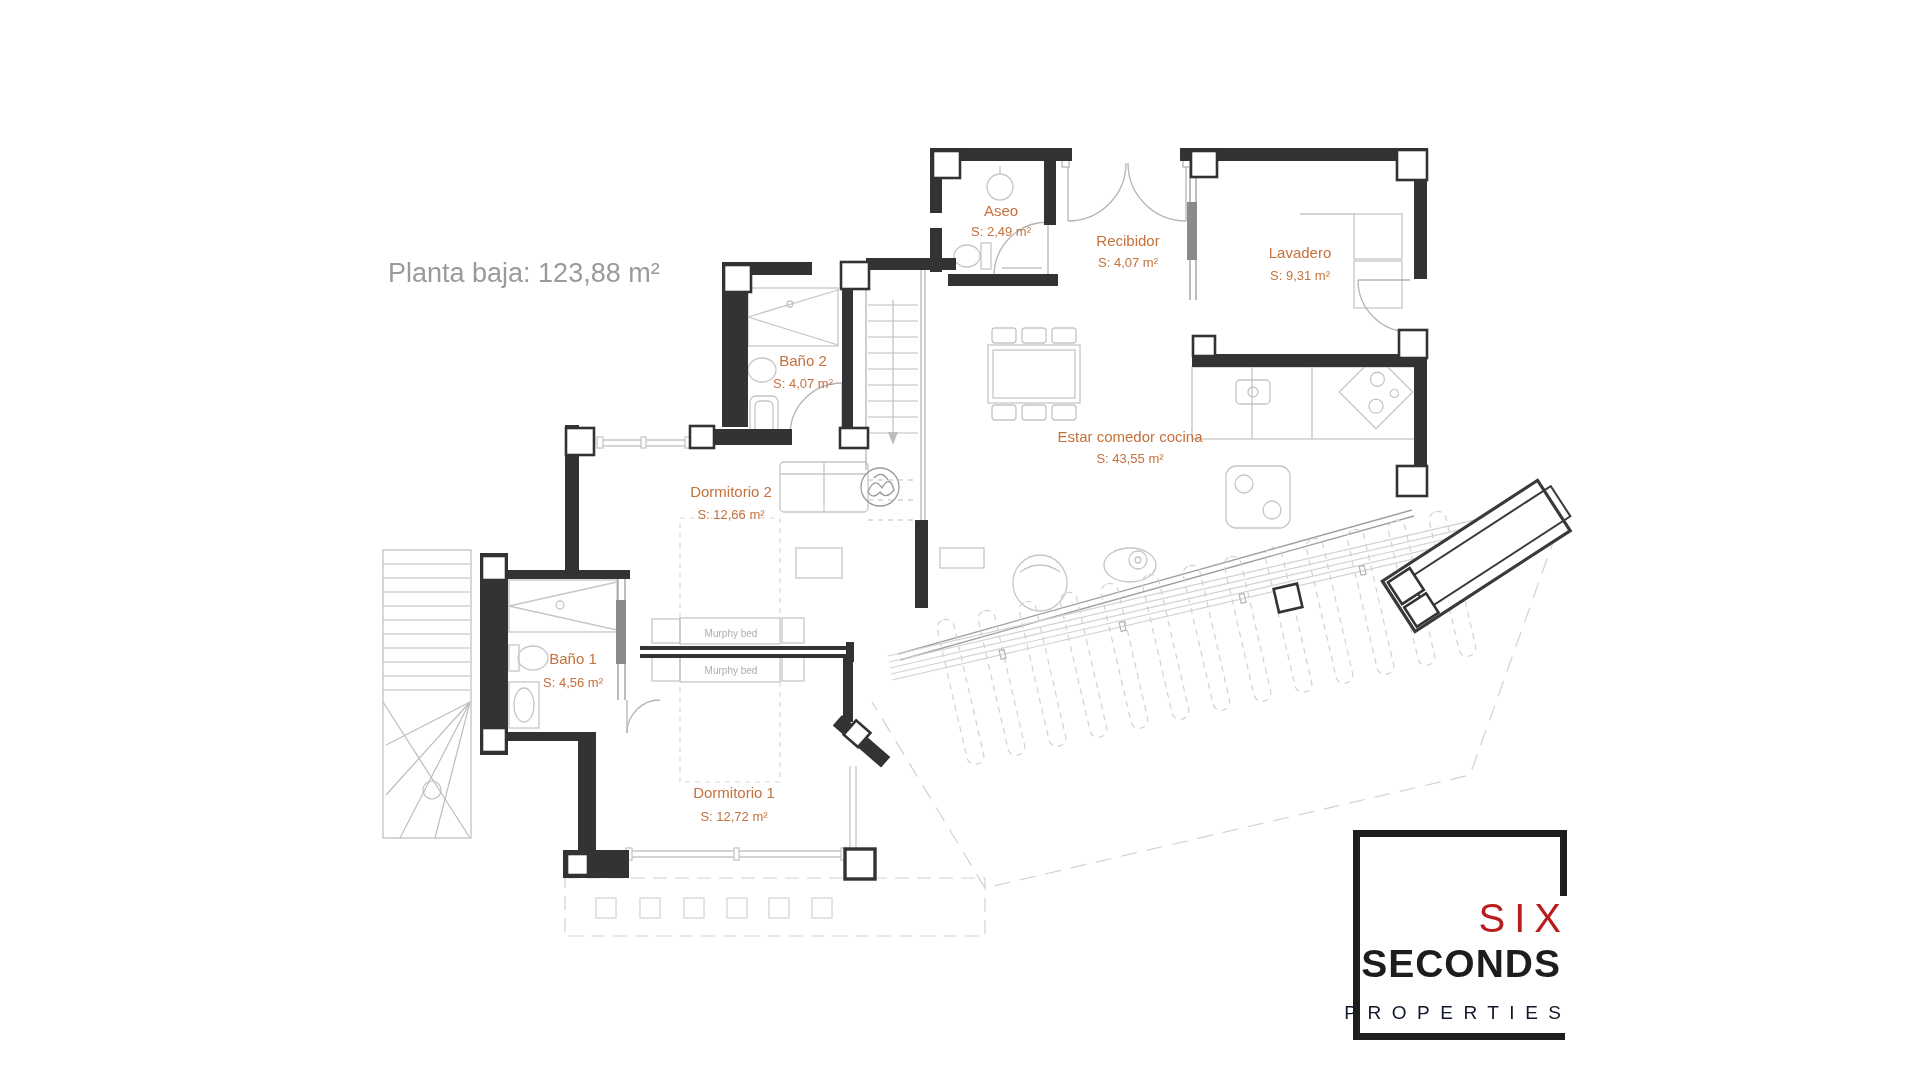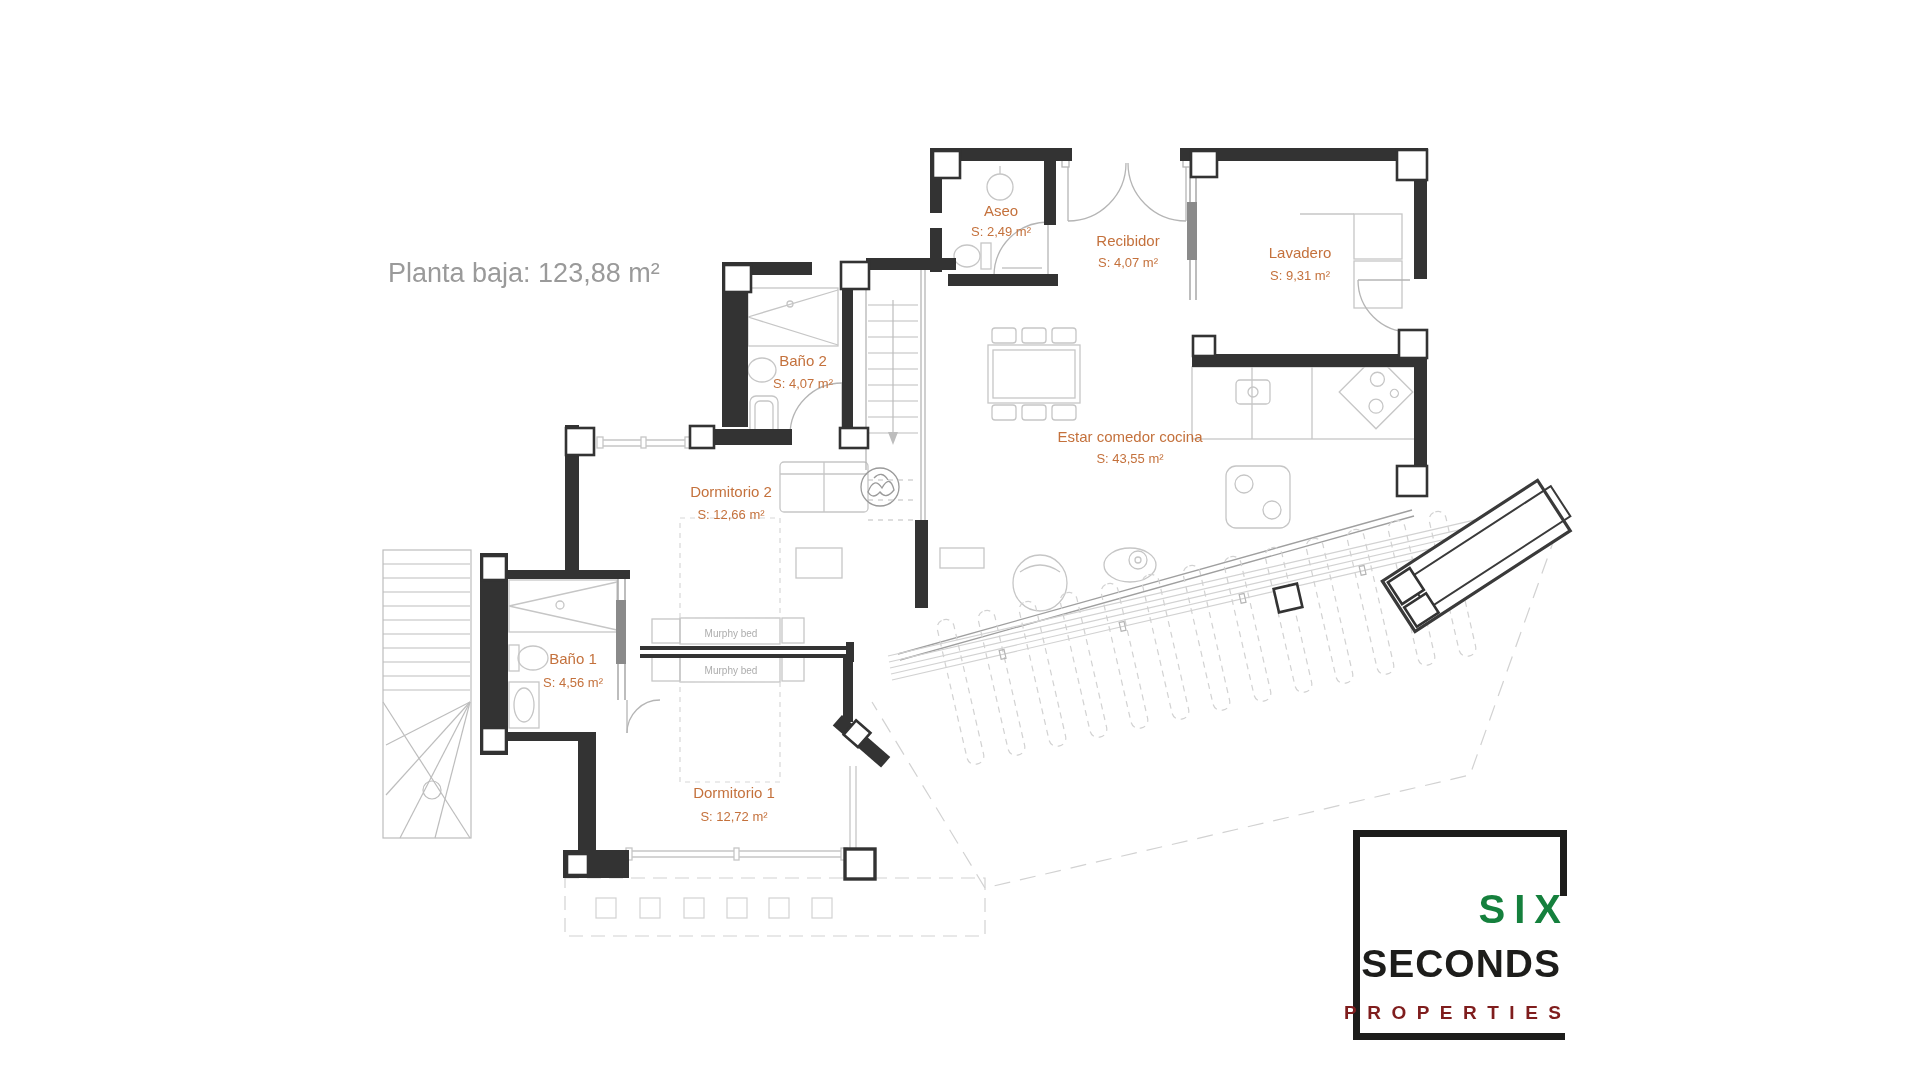--- a/index.html
+++ b/index.html
@@ -12,23 +12,23 @@
   .murphy{fill:#adadad;font-size:10px;text-anchor:middle;}
   .plan-title{fill:#9a9a9a;font-size:27px;}
   
   #logo{position:absolute;left:1353px;top:830px;width:214px;height:210px;}
   .lg-border{position:absolute;background:#1d1d1b;}
   #lg-top{left:0;top:0;width:214px;height:7px;}
   #lg-left{left:0;top:0;width:7px;height:210px;}
   #lg-bottom{left:0;top:203px;width:212px;height:7px;}
   #lg-right{left:207px;top:0;width:7px;height:66px;}
   .lg-text{position:absolute;right:6px;text-align:right;white-space:nowrap;}
-  #lg-six{top:57px;font-size:40px;font-weight:700;letter-spacing:9px;color:#15803d;margin-right:-9px;}
+  #lg-six{top:66px;font-size:40px;font-weight:400;letter-spacing:9px;color:#b91c1c;margin-right:-9px;}
   #lg-seconds{top:112px;font-size:39px;font-weight:800;letter-spacing:1px;color:#1d1d1b;}
-  #lg-properties{top:172px;font-size:19px;font-weight:700;letter-spacing:10.5px;color:#7f1d1d;margin-right:-10.5px;}
+  #lg-properties{top:172px;font-size:19px;font-weight:400;letter-spacing:10.5px;color:#0f172a;margin-right:-10.5px;}
 </style>
 </head>
 <body>
 
 <div id="stage">
 
 <svg width="1920" height="1080" viewBox="0 0 1920 1080">
 
   <g stroke="#c6c6c6" fill="none" stroke-width="1.3">
 

